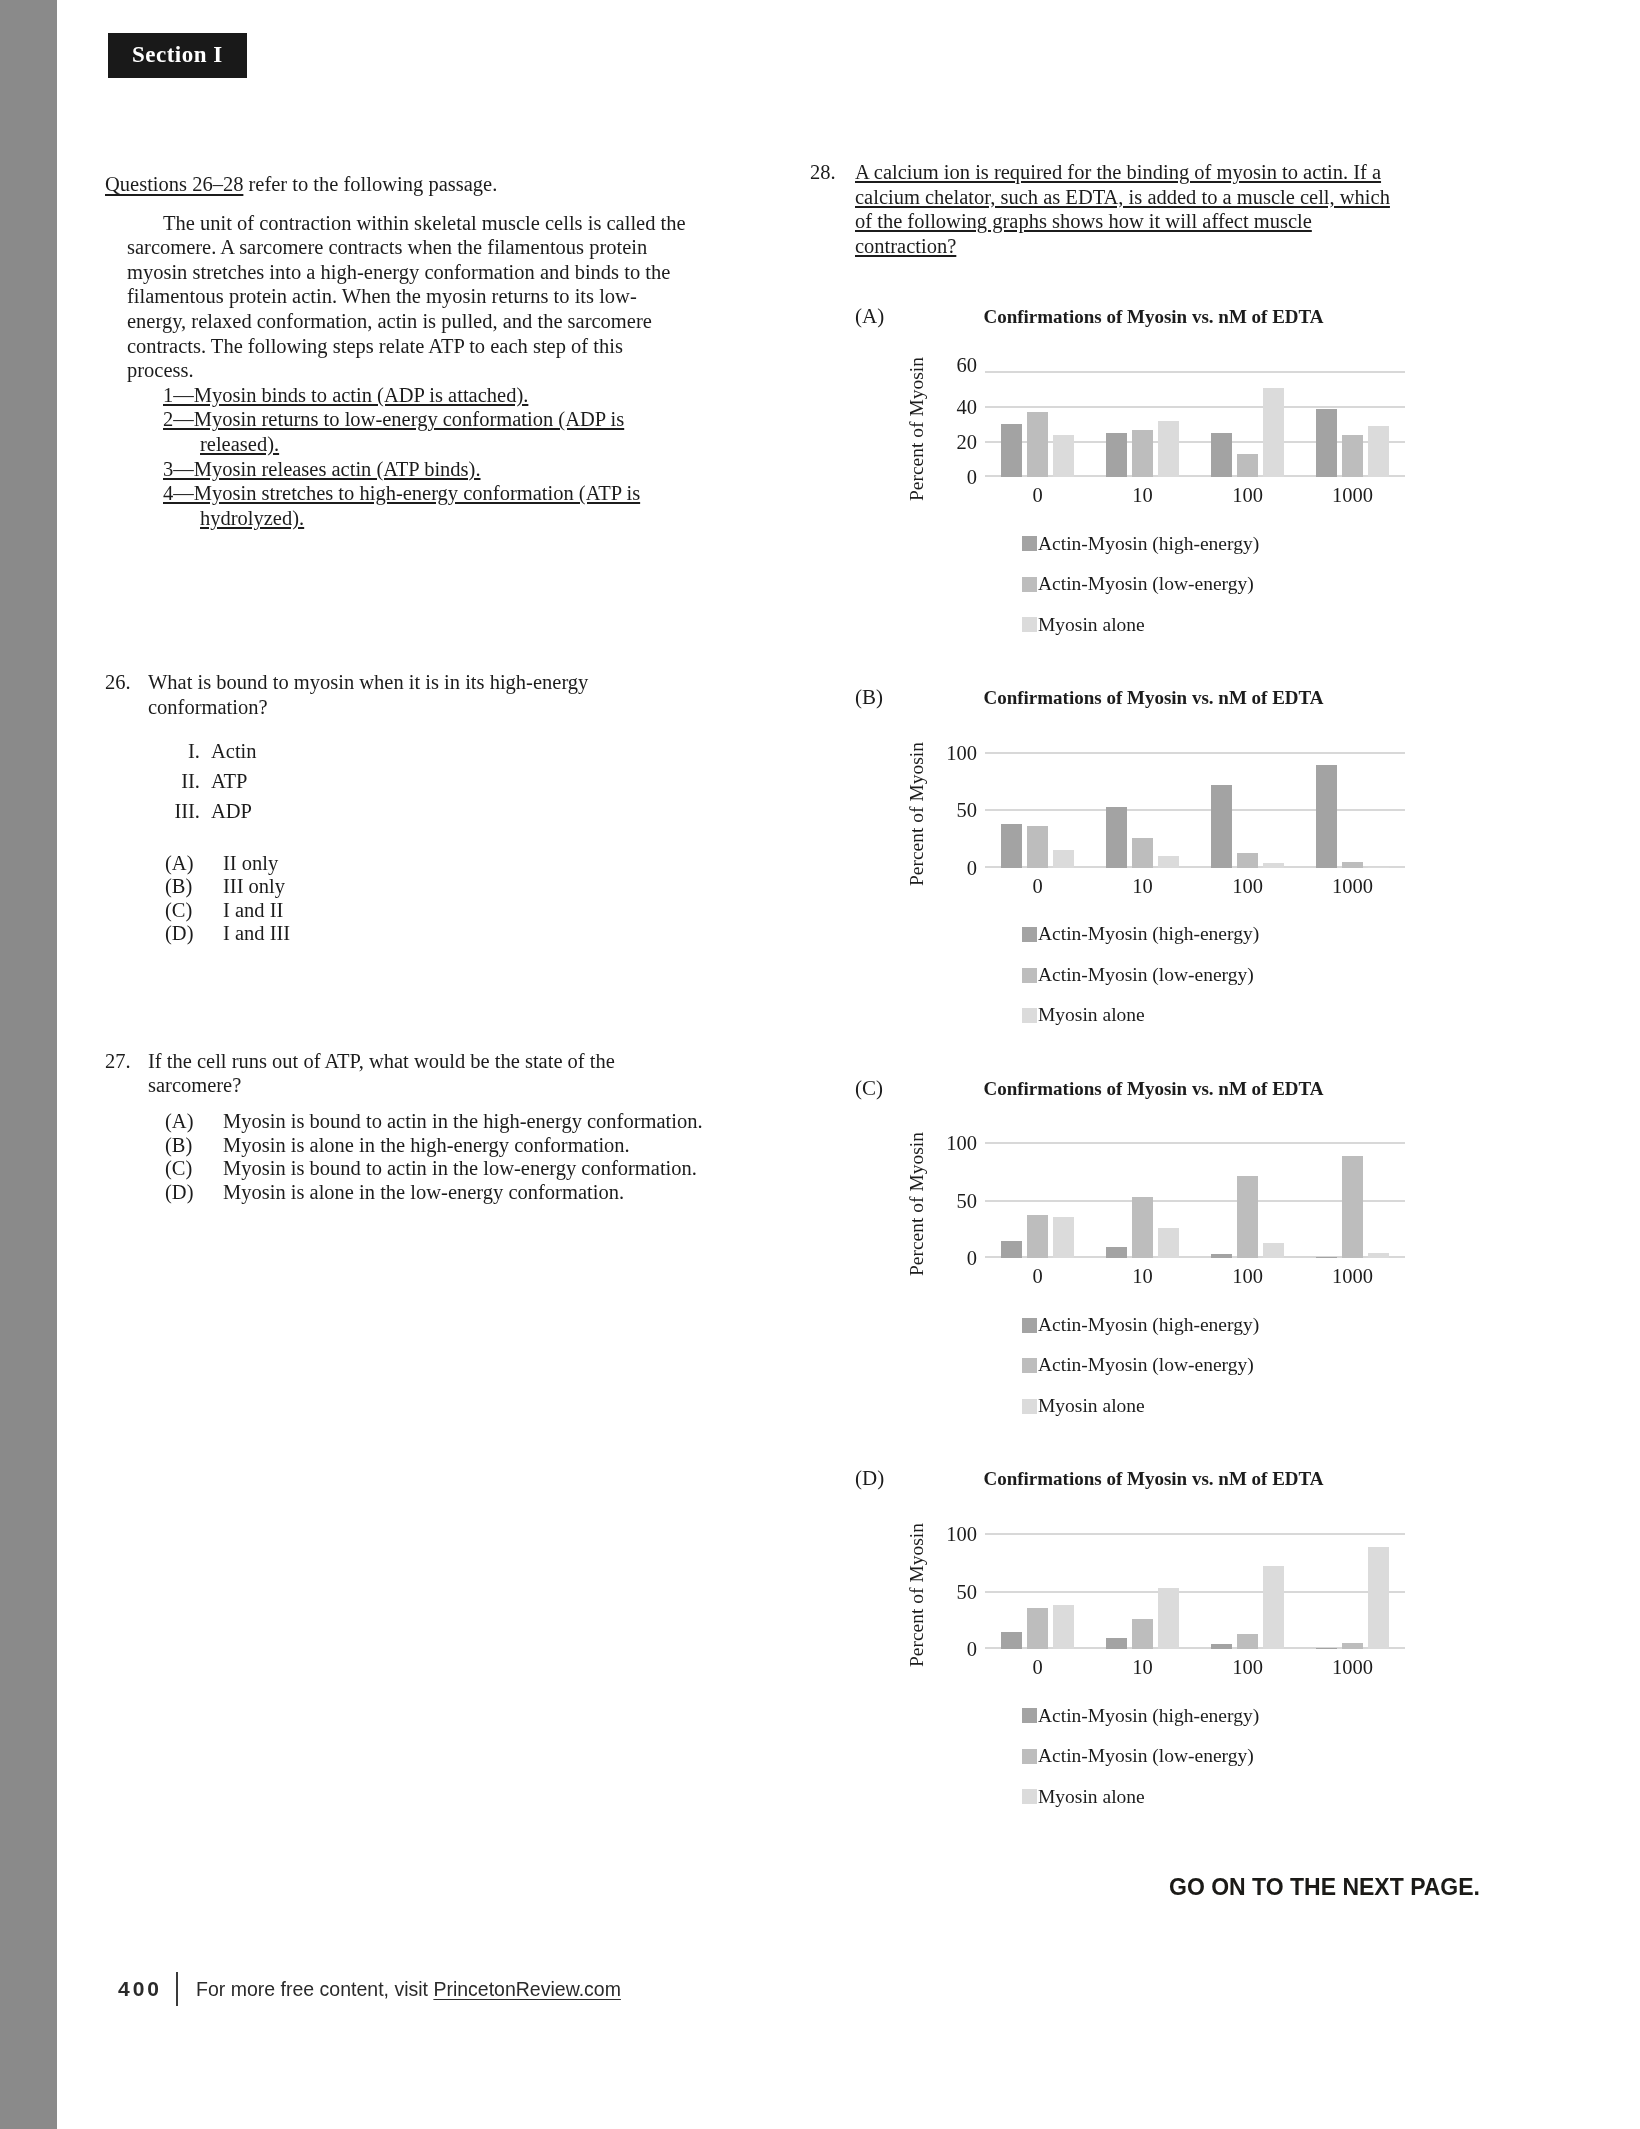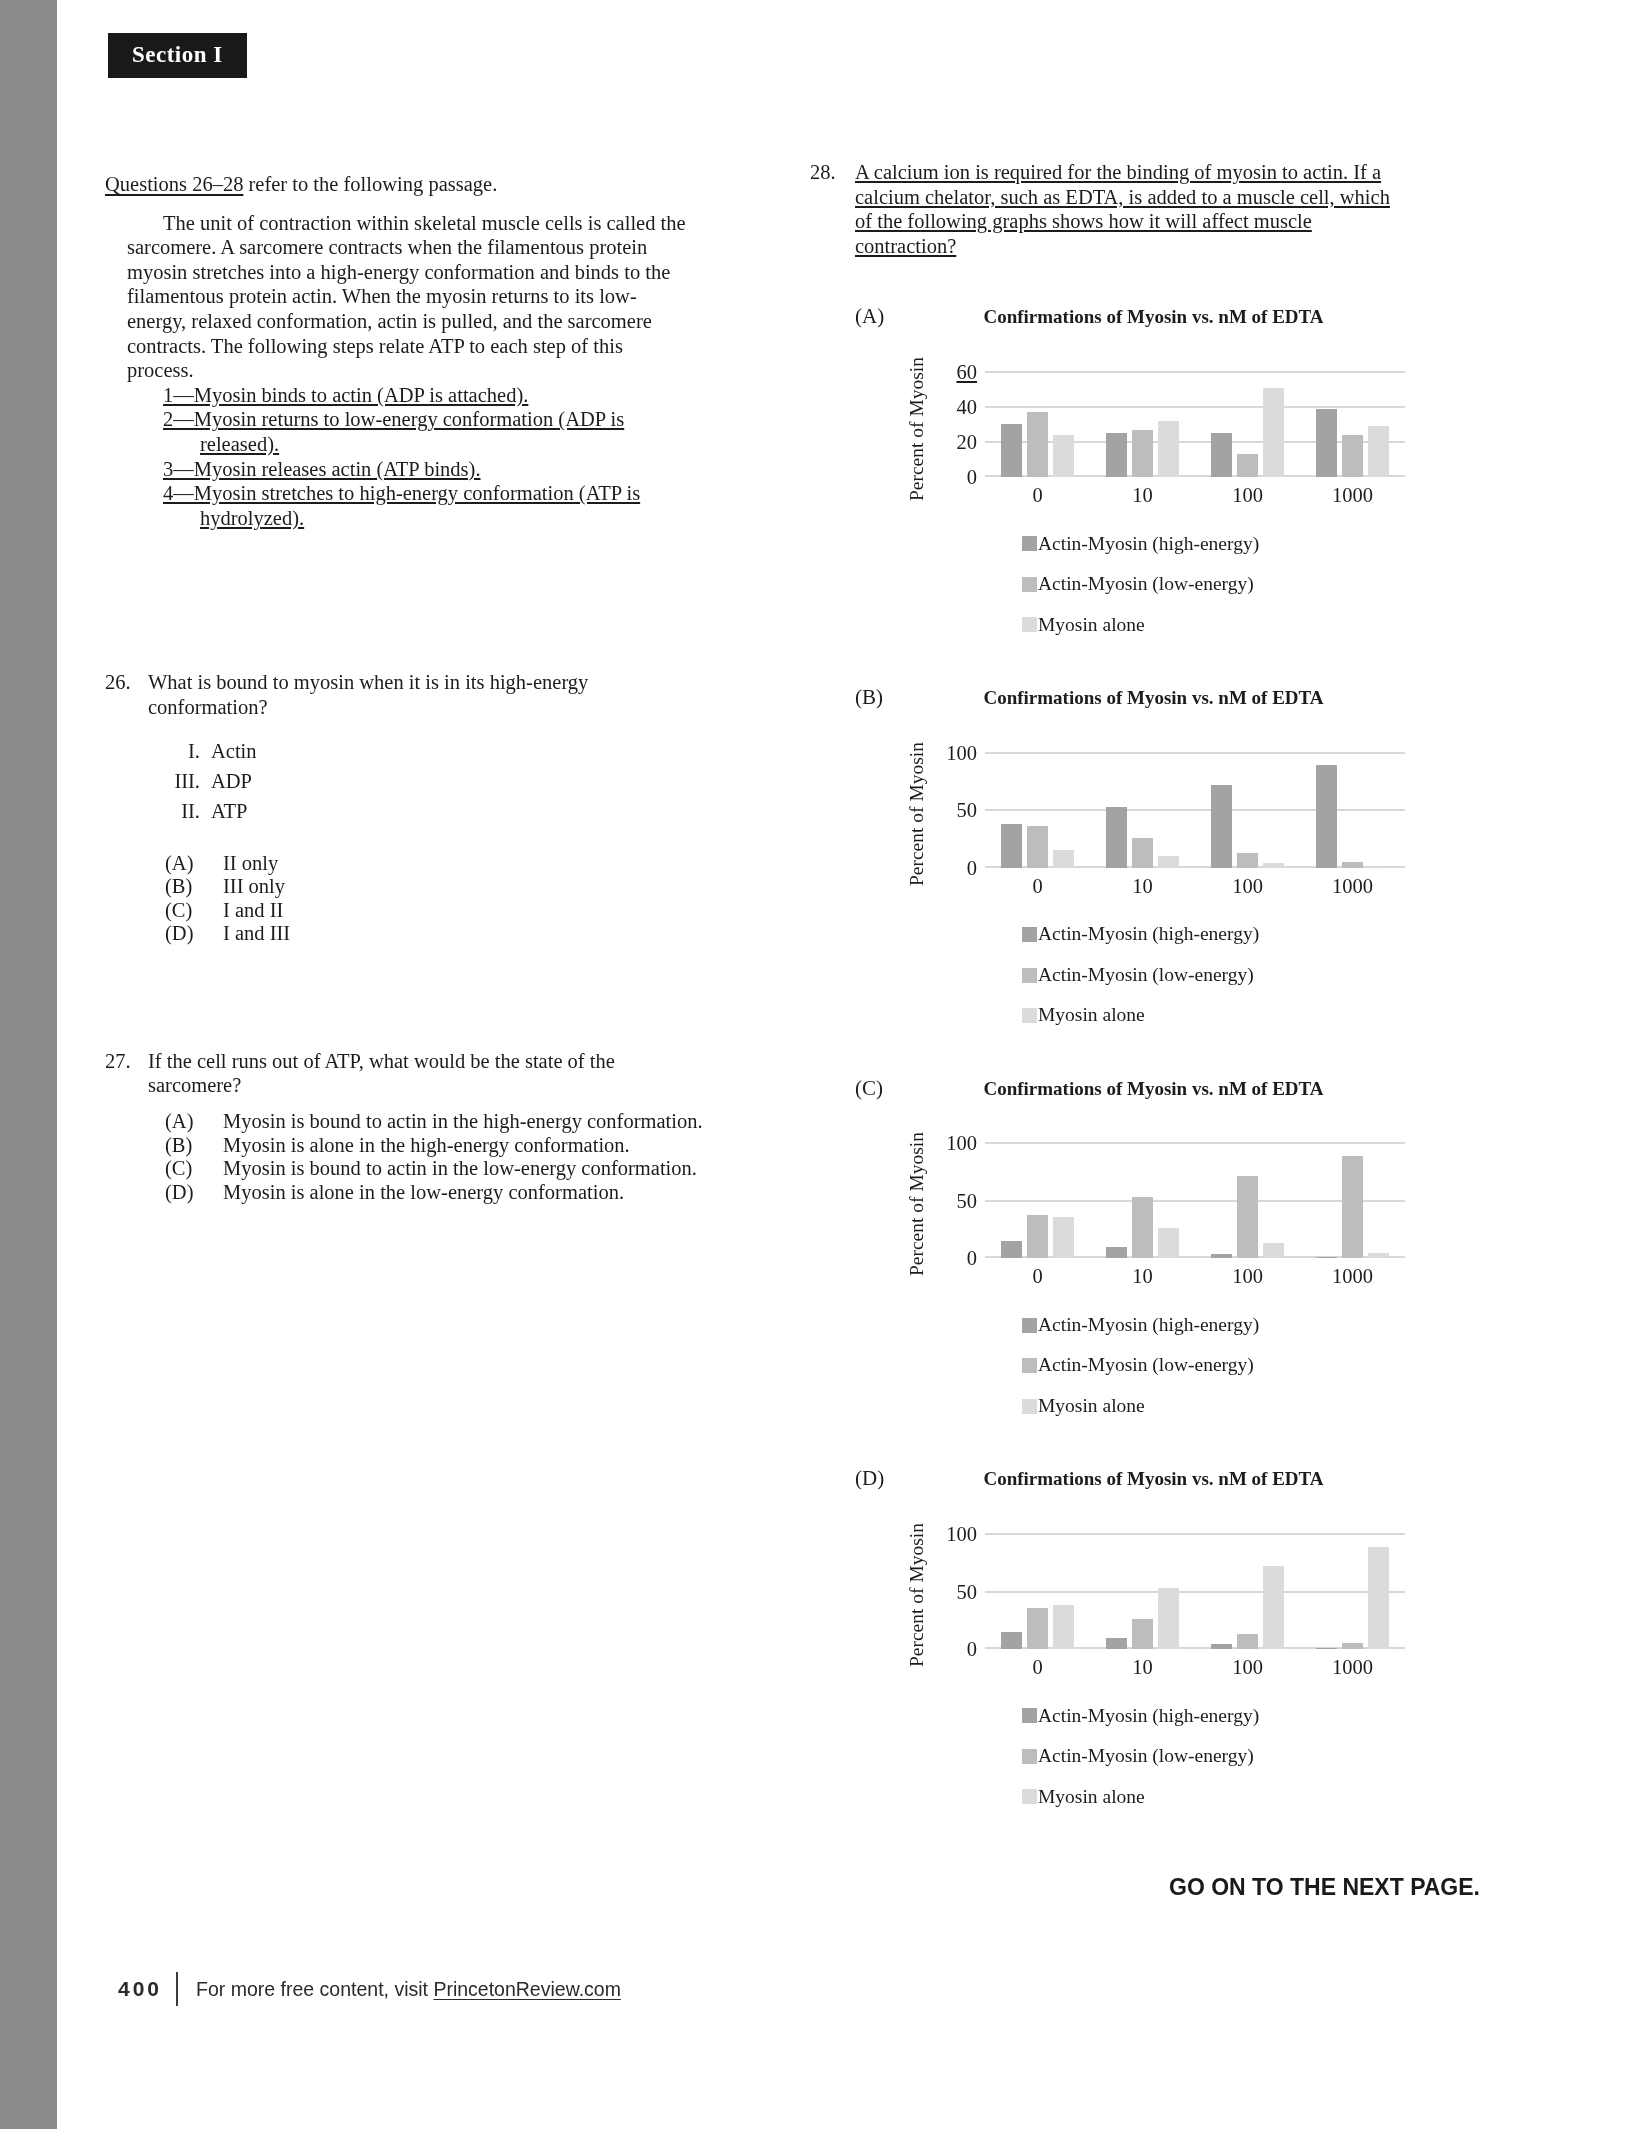--- a/index.html
+++ b/index.html
@@ -99,26 +99,26 @@
     <div class="question">
       <span class="q-num">26.</span>
       <span class="q-text">What is bound to myosin when it is in its high-energy conformation?</span>
     </div>
     <div class="roman-list">
       <div class="roman-row">
         <span class="roman-num">I.</span>
         <span class="roman-label">Actin</span>
       </div>
       <div class="roman-row">
+        <span class="roman-num">II.</span>
+        <span class="roman-label">ATP</span>
+      </div>
+      <div class="roman-row">
         <span class="roman-num">III.</span>
         <span class="roman-label">ADP</span>
-      </div>
-      <div class="roman-row">
-        <span class="roman-num">II.</span>
-        <span class="roman-label">ATP</span>
       </div>
     </div>
     <div class="options">
       <div class="opt-row">
         <span class="opt-letter">(A)</span>
         <span class="opt-text">II only</span>
       </div>
       <div class="opt-row">
         <span class="opt-letter">(B)</span>
         <span class="opt-text">III only</span>
@@ -177,21 +177,21 @@
       <div class="chart-body">
         <span class="ylabel">Percent of Myosin</span>
         <div class="plot" style="height:105px">
             <div class="gridline" style="bottom: 0px;"></div>
             <div class="ytick" style="bottom: -12px;">0</div>
             <div class="gridline" style="bottom: 34px;"></div>
             <div class="ytick" style="bottom: 23px;">20</div>
             <div class="gridline" style="bottom: 69px;"></div>
             <div class="ytick" style="bottom: 58px;">40</div>
             <div class="gridline" style="bottom: 104px;"></div>
-            <div class="ytick" style="bottom: 93px; text-decoration: underline;">60</div>
+            <div class="ytick" style="bottom: 100px;">60</div>
             <div class="groups">
               <div class="group">
                 <div class="bar" title="Actin-Myosin (high-energy) @ 0: 30" style="height: 52.5px; background: rgb(163, 163, 163);"></div>
                 <div class="bar" title="Actin-Myosin (low-energy) @ 0: 37" style="height: 64.75px; background: rgb(189, 189, 189);"></div>
                 <div class="bar" title="Myosin alone @ 0: 24" style="height: 42px; background: rgb(219, 219, 219);"></div>
               </div>
               <div class="group">
                 <div class="bar" title="Actin-Myosin (high-energy) @ 10: 25" style="height: 43.75px; background: rgb(163, 163, 163);"></div>
                 <div class="bar" title="Actin-Myosin (low-energy) @ 10: 27" style="height: 47.25px; background: rgb(189, 189, 189);"></div>
                 <div class="bar" title="Myosin alone @ 10: 32" style="height: 56px; background: rgb(219, 219, 219);"></div>

